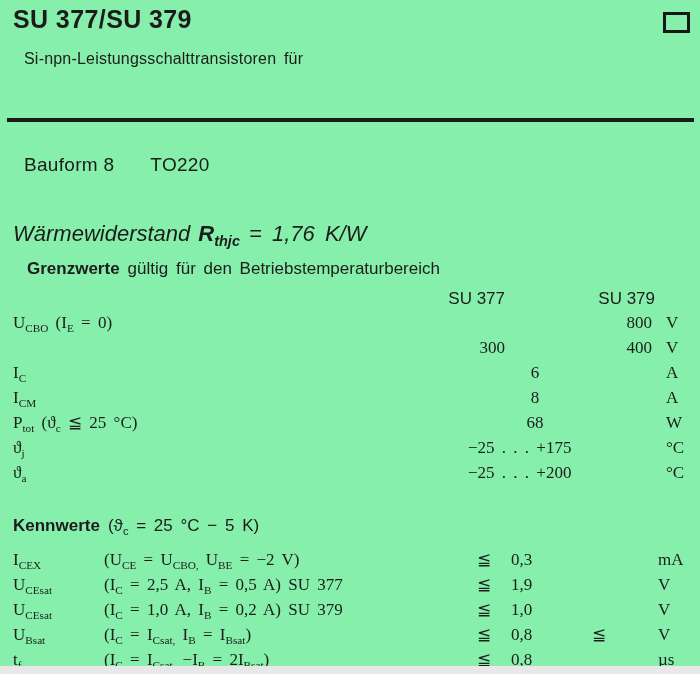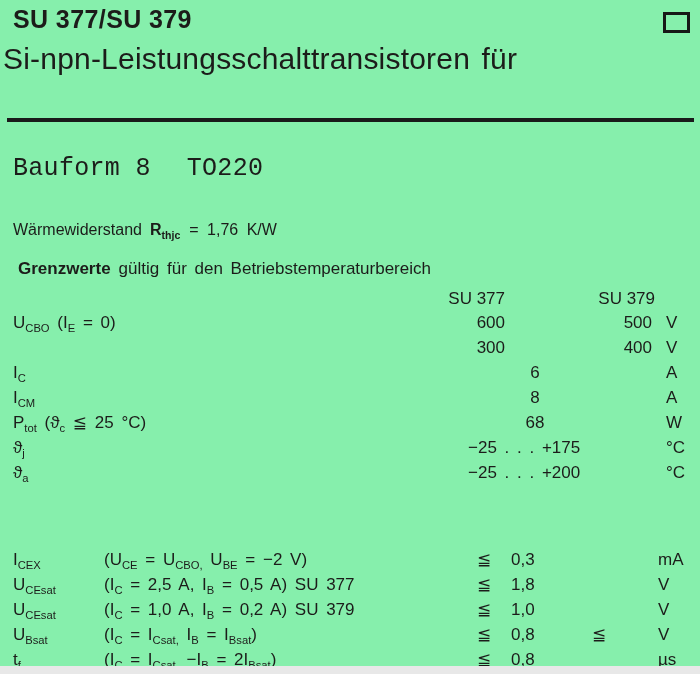--- a/index.html
+++ b/index.html
@@ -18,45 +18,45 @@
 
   .title {
     top:5px; left:13px; font-size:25px; font-weight:700;
     letter-spacing:0.4px; margin:0;
   }
   .corner-box {
     top:12px; left:663px; width:21px; height:15px;
     border:3px solid #171717; background:transparent;
   }
   .subtitle {
-    top:43px; left:3px; font-size:30px; font-weight:400;
+    top:43px; left:24px; font-size:16px; font-weight:400;
     line-height:31.5px; letter-spacing:0.2px; word-spacing:3px;
   }
   .rule-thick { top:118px; left:7px; width:687px; height:4px; background:#1a1a1a; }
 
-  .package-row { top:154px; left:13px; font-size:25px; letter-spacing:0.3px;font-family:Liberation Mono, monospace; }
+  .package-row { top:154px; left:24px; font-size:19px; letter-spacing:0.3px; }
   .package-row .pkg-val { margin-left:36px; }
 
-  .thermal-row { top:221px; left:13px; font-size:16px; word-spacing:4px; }
+  .thermal-row { top:221px; left:13px; font-size:22px; word-spacing:4px;font-style:italic; }
   .thermal-row .sym { font-weight:700; margin-left:8px; }
   .thermal-row .val { margin-left:9px; }
 
   .section-heading { font-size:17px; word-spacing:3px; line-height:25px; }
   .section-heading .bold { font-weight:700; margin-right:8px; }
-  .limits-heading { top:256px; left:18px; }
+  .limits-heading { top:256px; left:27px; }
   .chars-heading  { top:513px; left:13px; }
 
   .col-headers { top:289px; left:0; width:700px; height:20px; font-size:17px; }
   .col-headers .c-377 { position:absolute; left:420px; width:85px; text-align:right; }
   .col-headers .c-379 { position:absolute; left:560px; width:95px; text-align:right; }
 
   .limits-rows { top:310px; left:0; width:700px; }
   .chars-rows  { top:547px; left:0; width:700px; }
   .t-row { position:relative; height:25px; line-height:25px; font-size:17px; word-spacing:3px; }
-  .t-row > span { position:absolute; top:0; }
+  .t-row > span { position:absolute; top:0;font-family:Liberation Serif, serif; }
   .c-label  { left:13px; }
   .c-377    { left:420px; width:85px;  text-align:right; }
   .c-shared { left:500px; width:70px;  text-align:center; }
   .c-range  { left:468px; width:184px; text-align:left; }
   .c-379    { left:560px; width:92px;  text-align:right; }
   .c-unit   { left:666px; }
 
   .k-sym   { left:13px; }
   .k-cond  { left:104px; }
   .k-sign1 { left:477px; }
@@ -92,22 +92,21 @@
   </div>
 
   <div class="abs col-headers">
     <span class="c-377">SU 377</span>
     <span class="c-379">SU 379</span>
   </div>
 
   <div class="abs limits-rows" id="limits-rows">
       <div class="t-row">
         <span class="c-label">U<sub>CBO</sub> (I<sub>E</sub> = 0)</span>
-        <span class="c-377">600</span>
-        <span class="c-379">500</span>
+        <span class="c-379">800</span>
         <span class="c-unit">V</span>
       </div>
       <div class="t-row">
         <span class="c-377">300</span>
         <span class="c-379">400</span>
         <span class="c-unit">V</span>
       </div>
       <div class="t-row">
         <span class="c-label">I<sub>C</sub></span>
         <span class="c-shared">6</span>
@@ -128,34 +127,37 @@
         <span class="c-range">−25 . . . +175</span>
         <span class="c-unit">°C</span>
       </div>
       <div class="t-row">
         <span class="c-label">ϑ<sub>a</sub></span>
         <span class="c-range">−25 . . . +200</span>
         <span class="c-unit">°C</span>
       </div>
     </div>
 
+  <div class="abs section-heading chars-heading">
+    <span class="bold">Kennwerte</span><span>(ϑ<sub>c</sub> = 25 °C − 5 K)</span>
+  </div>
 
   <div class="abs chars-rows" id="chars-rows">
       <div class="t-row">
         <span class="k-sym">I<sub>CEX</sub></span>
         <span class="k-cond">(U<sub>CE</sub> = U<sub>CBO,</sub> U<sub>BE</sub> = −2 V)</span>
         <span class="k-sign1">≦</span>
         <span class="k-val1">0,3</span>
         <span class="k-unit">mA</span>
       </div>
       <div class="t-row">
         <span class="k-sym">U<sub>CEsat</sub></span>
         <span class="k-cond">(I<sub>C</sub> = 2,5 A, I<sub>B</sub> = 0,5 A) SU 377</span>
         <span class="k-sign1">≦</span>
-        <span class="k-val1">1,8</span>
+        <span class="k-val1">1,9</span>
         <span class="k-unit">V</span>
       </div>
       <div class="t-row">
         <span class="k-sym">U<sub>CEsat</sub></span>
         <span class="k-cond">(I<sub>C</sub> = 1,0 A, I<sub>B</sub> = 0,2 A) SU 379</span>
         <span class="k-sign1">≦</span>
         <span class="k-val1">1,0</span>
         <span class="k-unit">V</span>
       </div>
       <div class="t-row">

